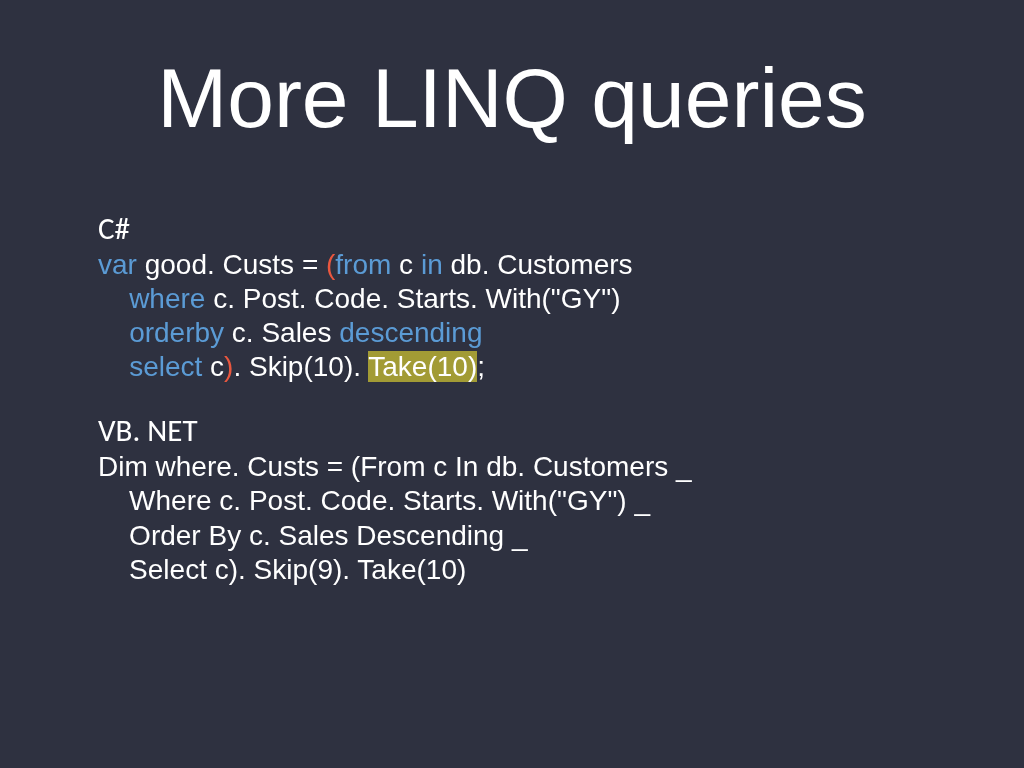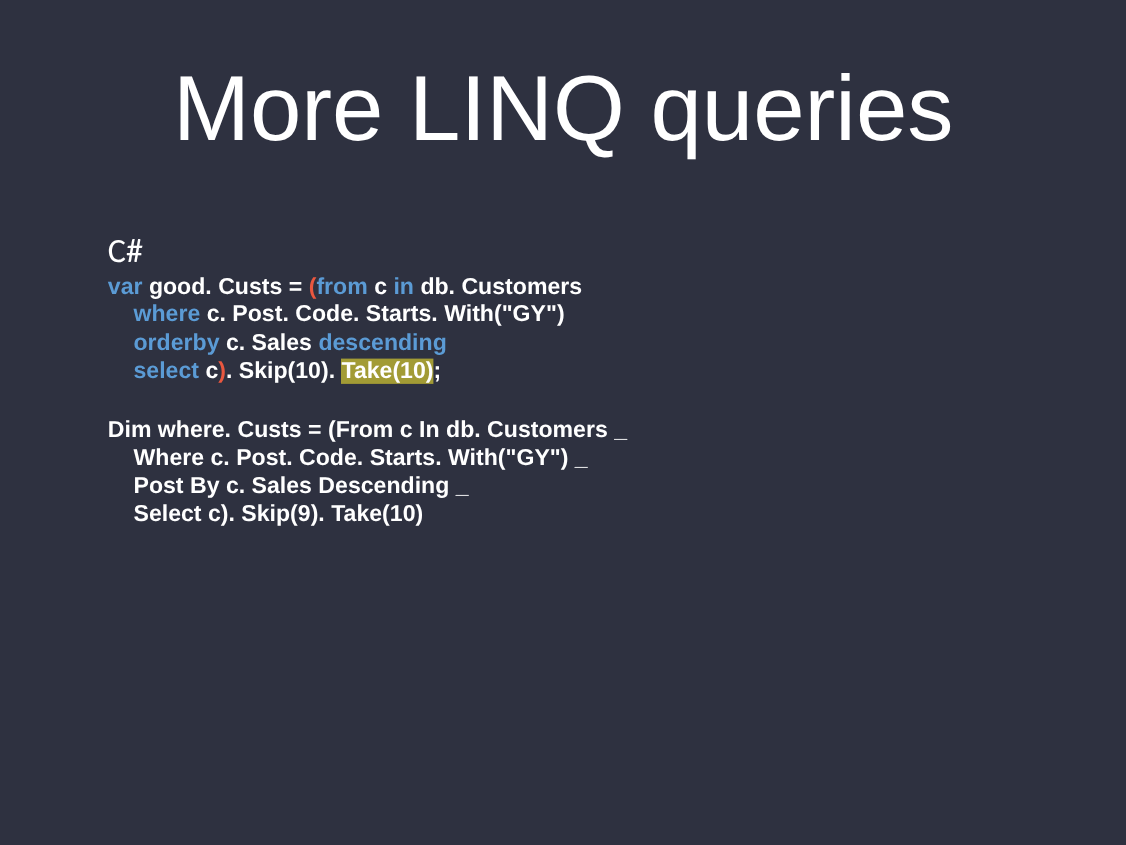--- a/index.html
+++ b/index.html
@@ -37,24 +37,23 @@
     font-size: 31px;
     line-height: 1.22;
   }
   .section-label {
     font-family: Calibri, Arial, sans-serif;
     font-size: 31px;
     margin-bottom: 0;
   }
   .code-block {
     font-family: Arial, Helvetica, sans-serif;
-    font-size: 21px;
+    font-size: 28px;
     white-space: pre;
     margin-bottom: 28px;
-    font-weight: bold;
   }
   .kw-var    { color: #5b9bd5; }
   .kw-paren  { color: #e9573f; }
   .kw-from,
   .kw-in,
   .kw-where,
   .kw-orderby,
   .kw-select,
   .kw-desc   { color: #5b9bd5; }
   .highlight-take {
@@ -70,19 +69,20 @@
   <div class="title">More LINQ queries</div>
 
   <div class="body">
 
     <div class="section-label">C#</div>
     <div class="code-block"><span class="kw-var">var</span><span> good. Custs = </span><span class="kw-paren">(</span><span class="kw-from">from</span><span> c </span><span class="kw-in">in</span><span> db. Customers</span>
 <span>    </span><span class="kw-where">where</span><span> c. Post. Code. Starts. With("GY")</span>
 <span>    </span><span class="kw-orderby">orderby</span><span> c. Sales </span><span class="kw-desc">descending</span>
 <span>    </span><span class="kw-select">select</span><span> c</span><span class="kw-paren">)</span><span>. Skip(10). </span><span class="highlight-take">Take(10)</span><span>;</span></div>
 
+    <div class="section-label">VB. NET</div>
     <div class="code-block"><span>Dim where. Custs = (From c In db. Customers _</span>
 <span>    Where c. Post. Code. Starts. With("GY") _</span>
-<span>    Post By c. Sales Descending _</span>
+<span>    Order By c. Sales Descending _</span>
 <span>    Select c). Skip(9). Take(10)</span></div>
 
   </div>
 </div>
 
 </body></html>

